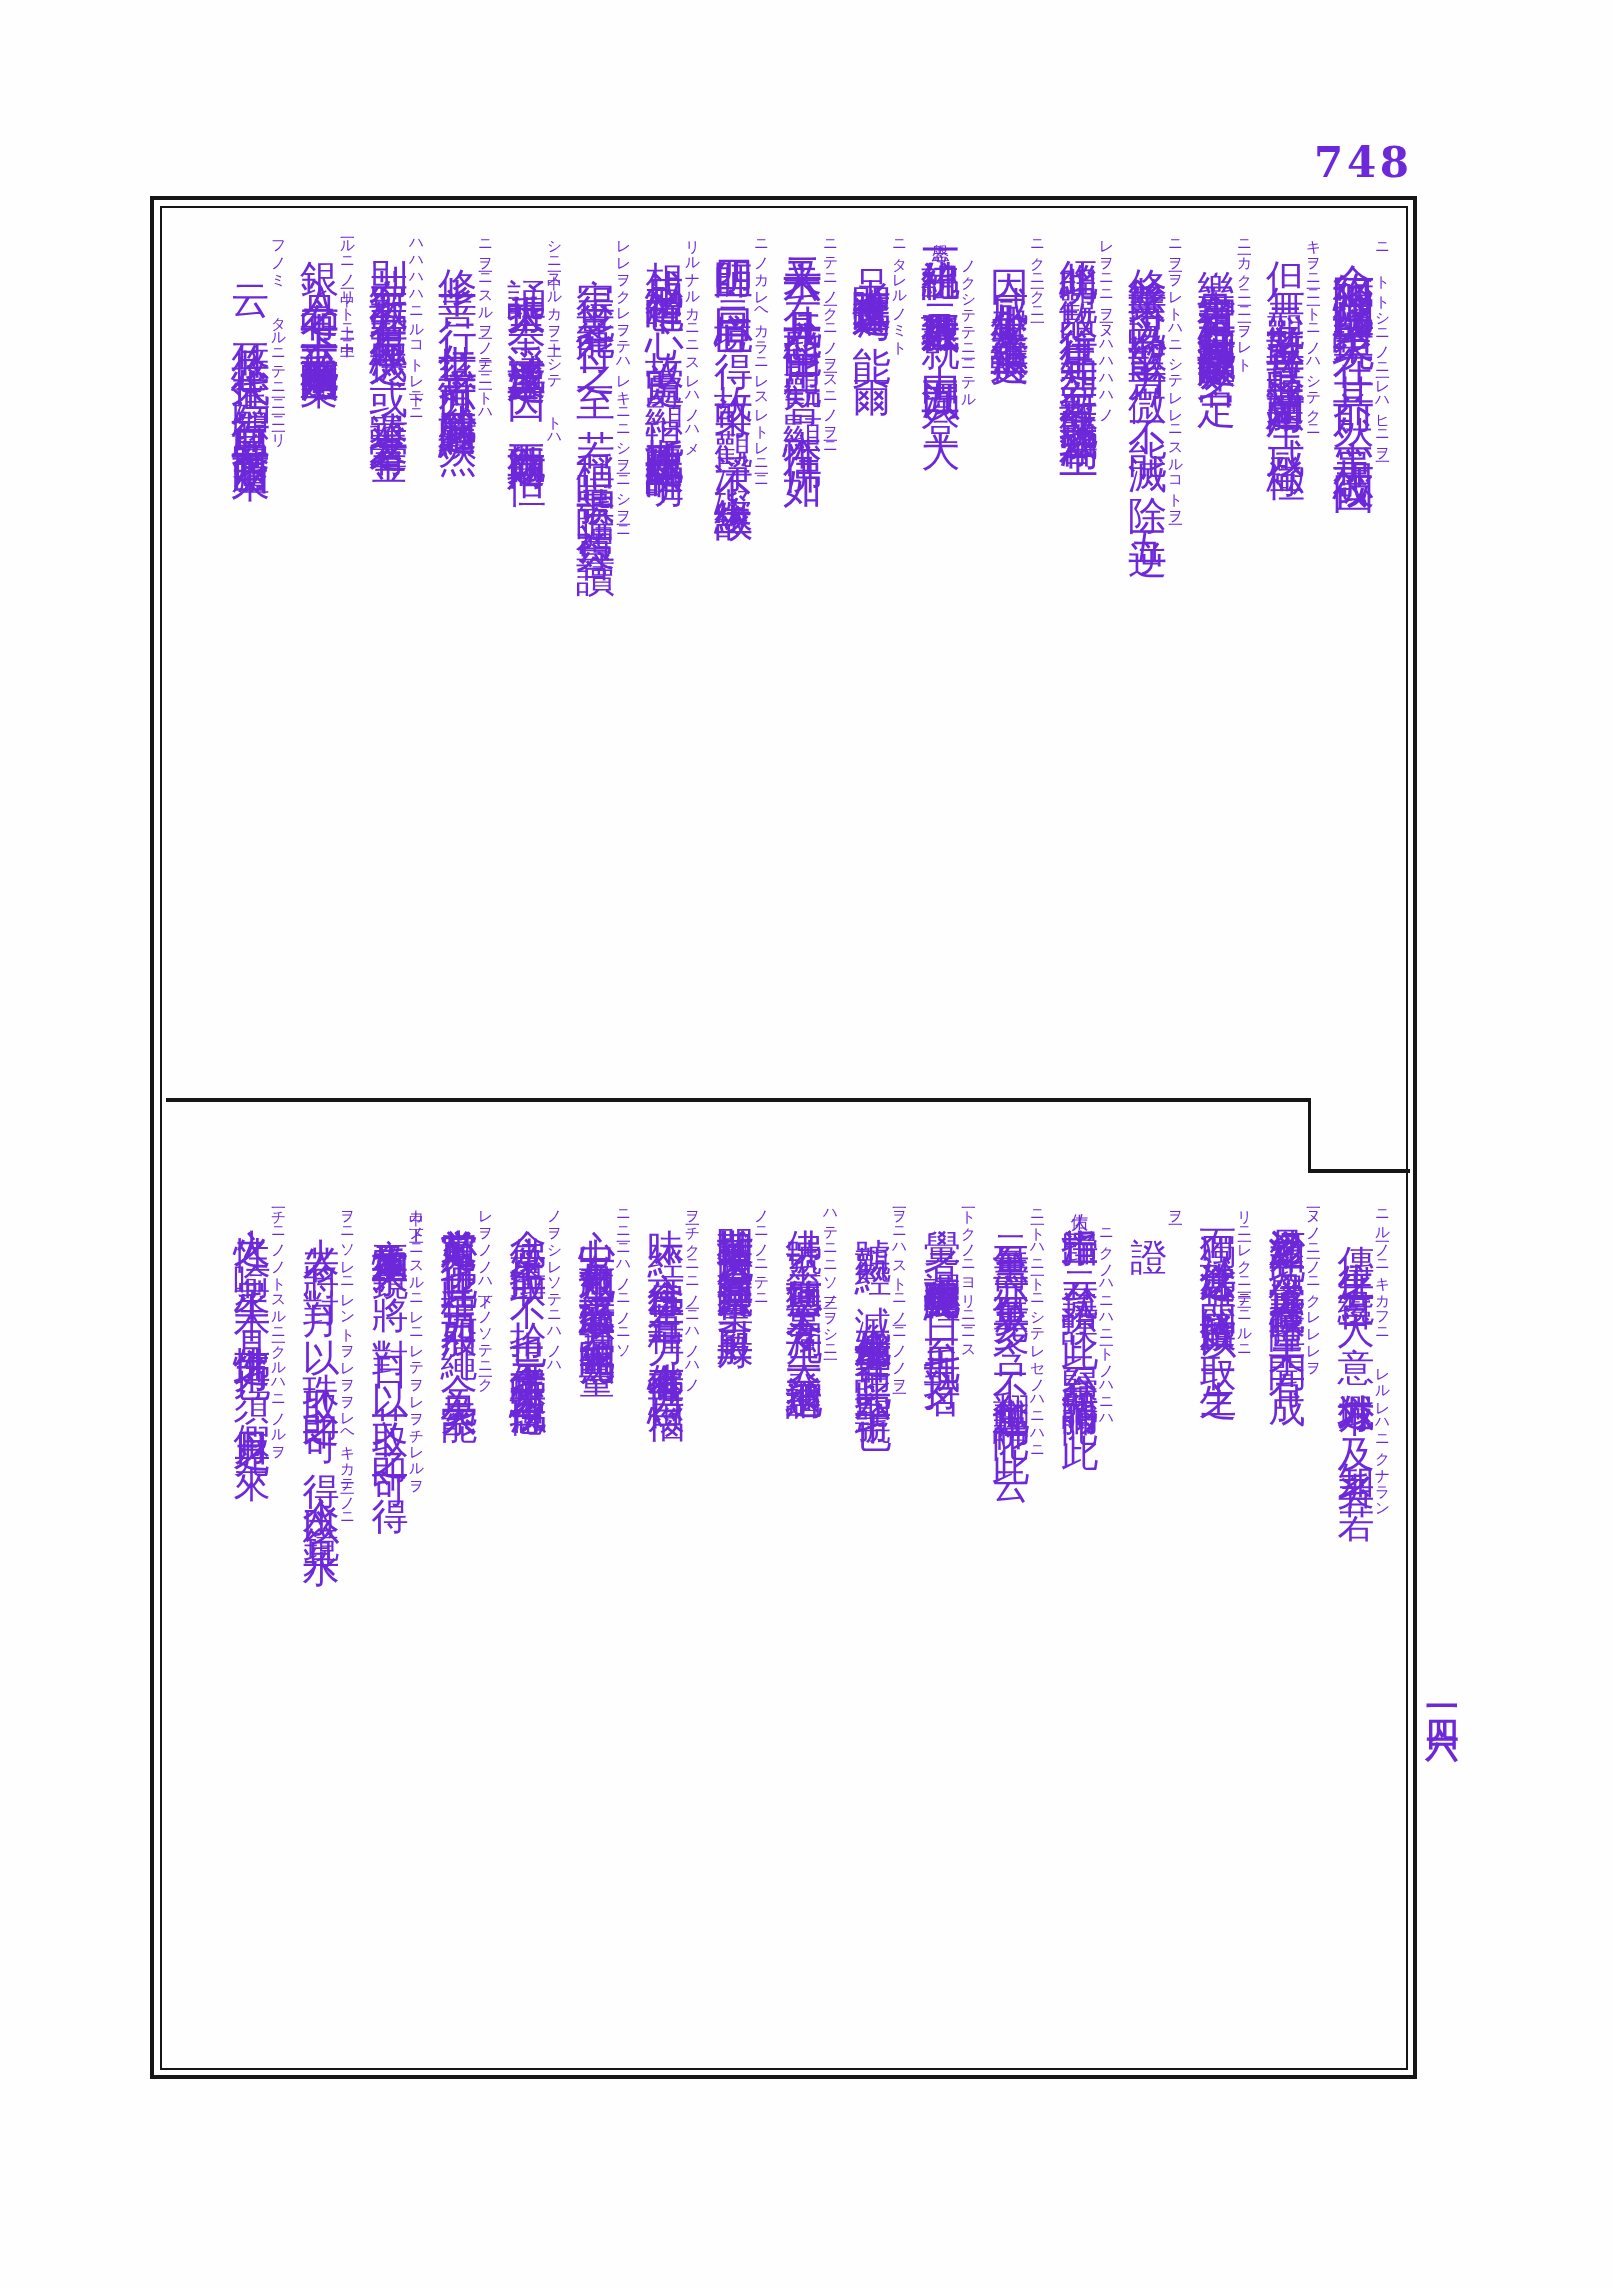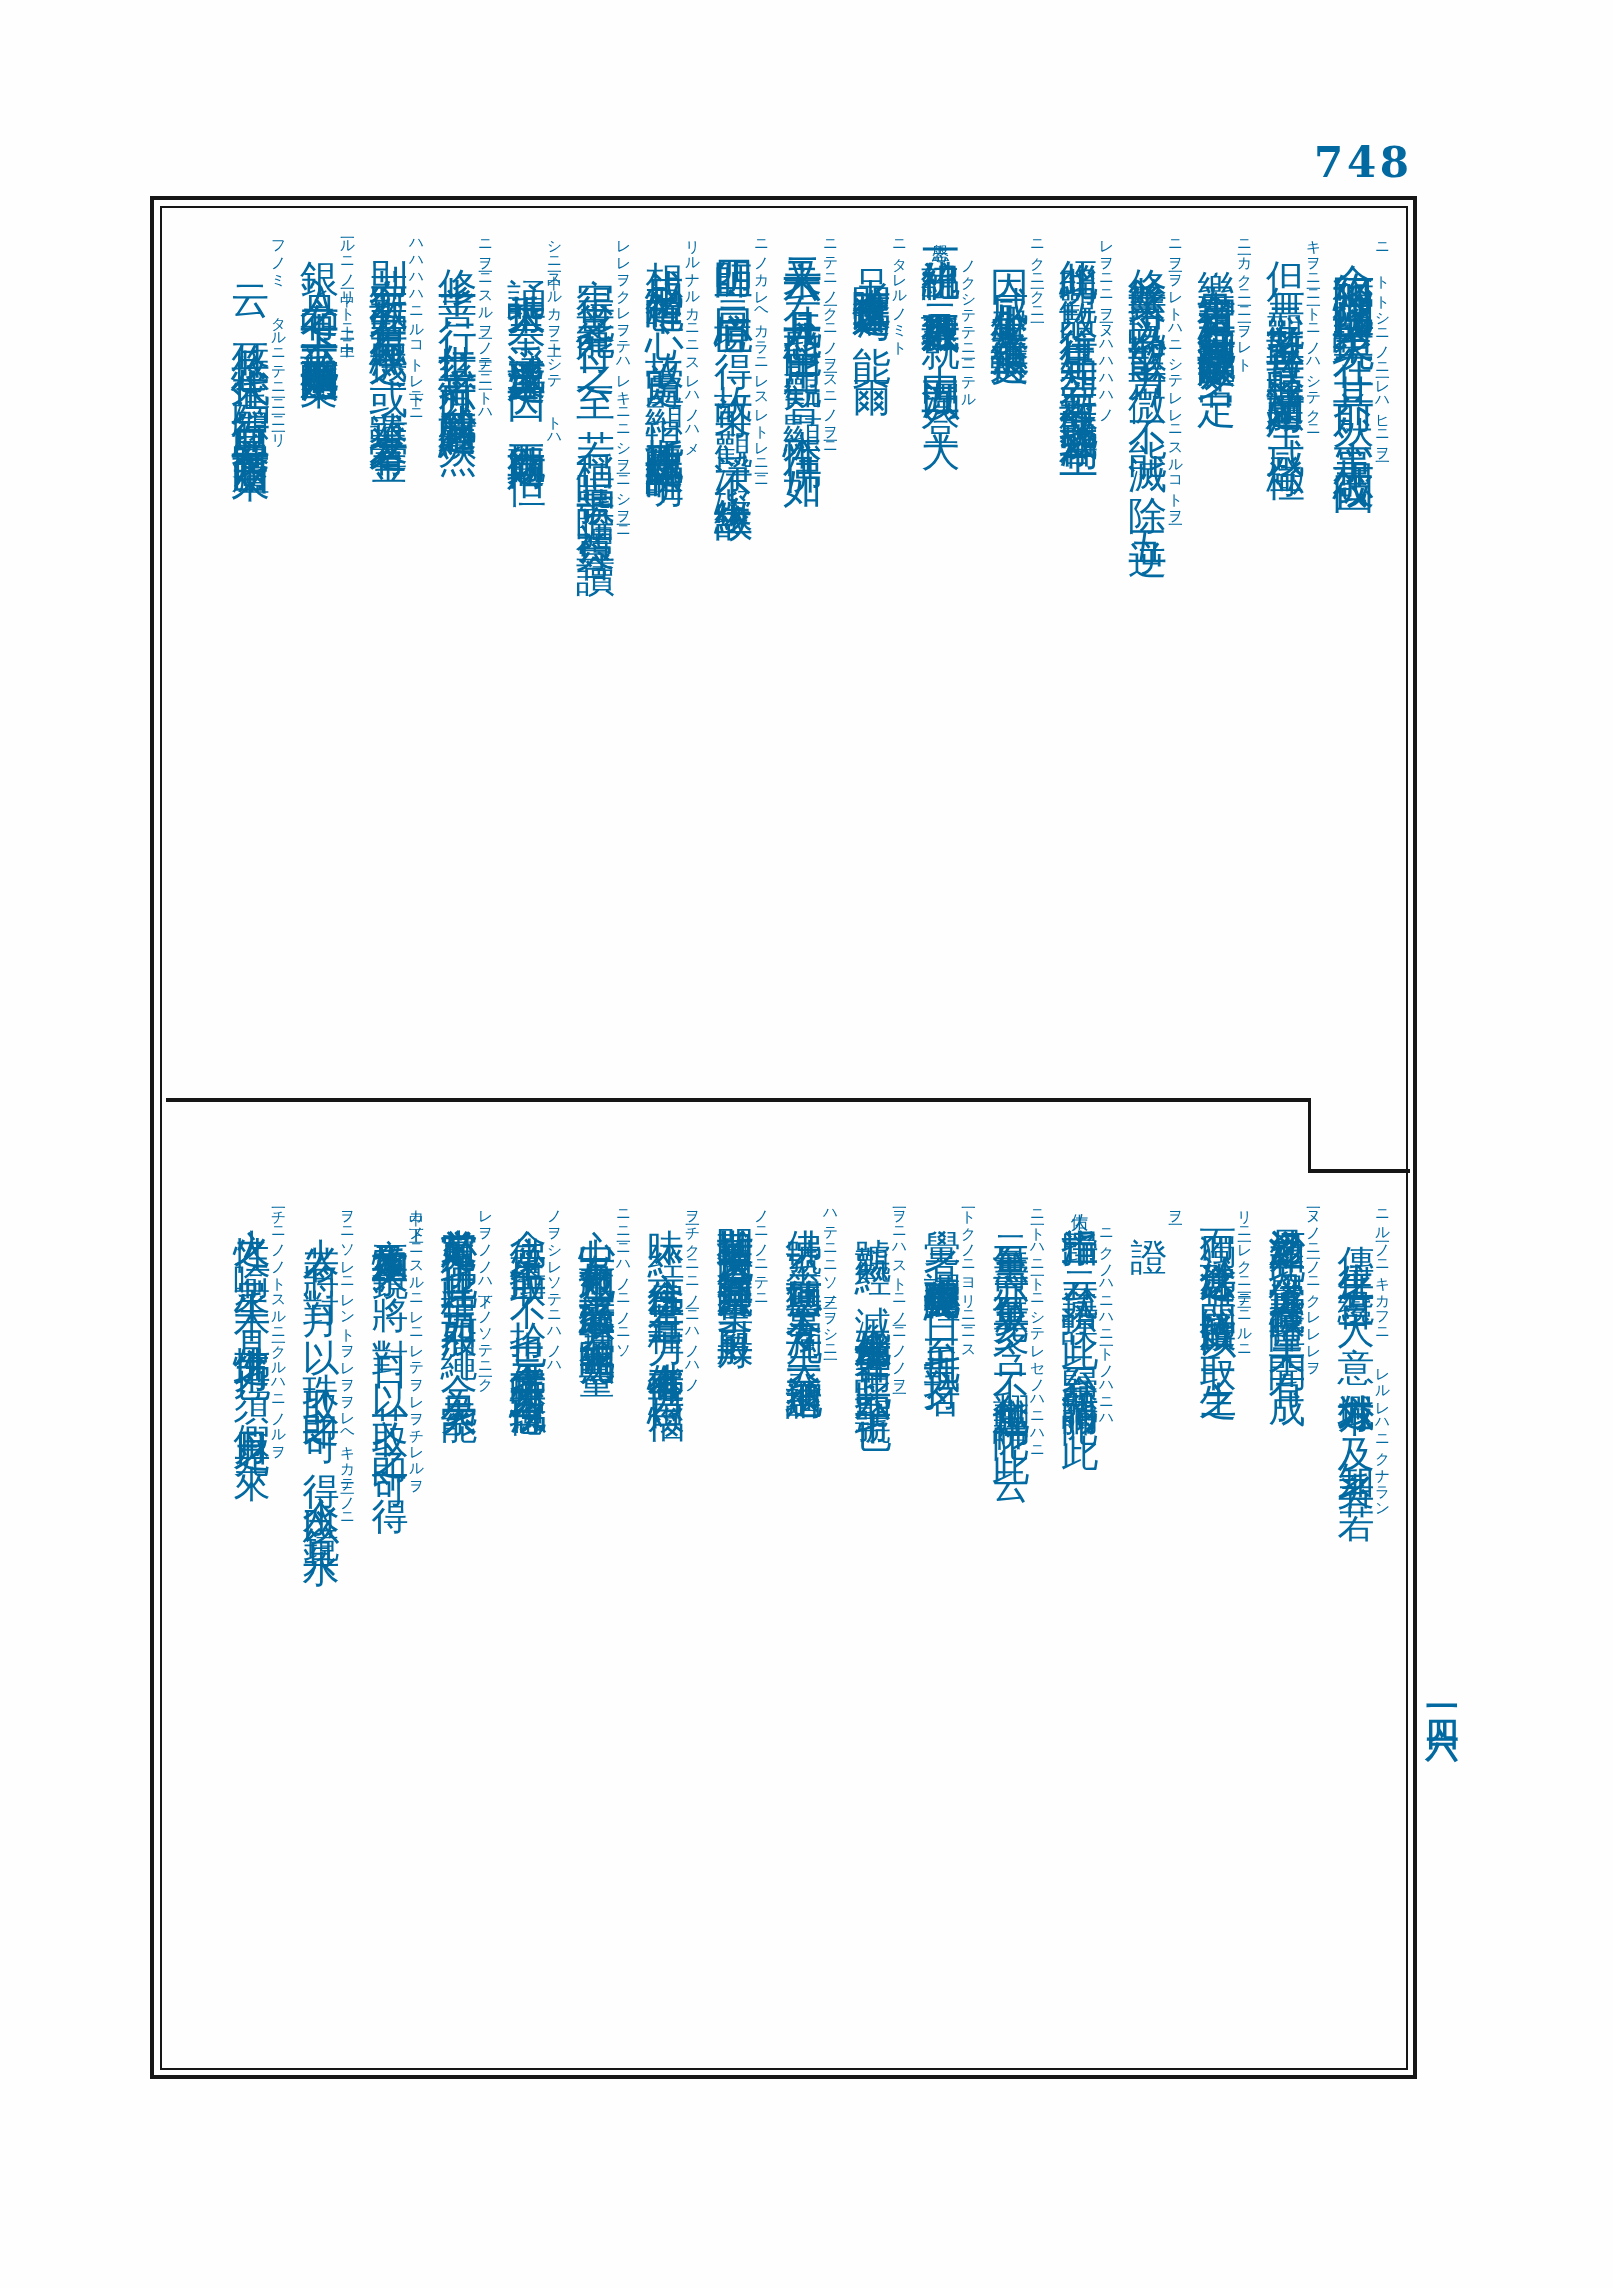--- a/index.html
+++ b/index.html
@@ -1,18 +1,18 @@
 <!DOCTYPE html>
 <html style="font-size:14.8px"><head>
 <meta charset="utf-8">
 <style>
   html,body { margin:0; padding:0; background:#e8e8e8; }
   .page {
     position:relative; width:1613px; height:2289px;
-    background:#fefefe; color:#0369a1; overflow:hidden;
+    background:#fefefe; color:#6d28d9; overflow:hidden;
     font-family:"DejaVu Serif", serif;
   }
   .page-number {
     position:absolute; left:1314px; top:138px;
     font-size:42px; font-weight:bold; letter-spacing:3.7px;
     font-family:"DejaVu Serif", serif;
   }
   .folio {
     position:absolute; left:1419px; top:1689px;
     writing-mode:vertical-rl; text-orientation:upright;

